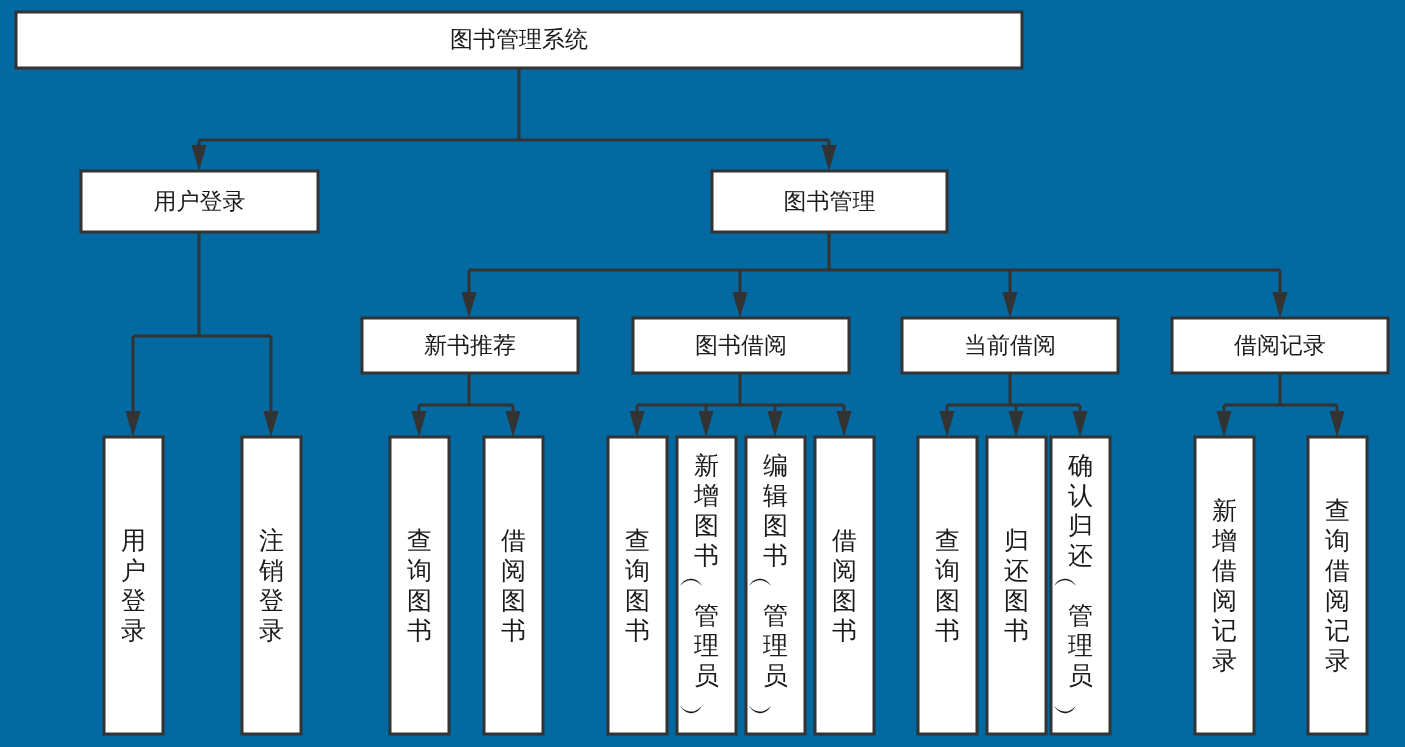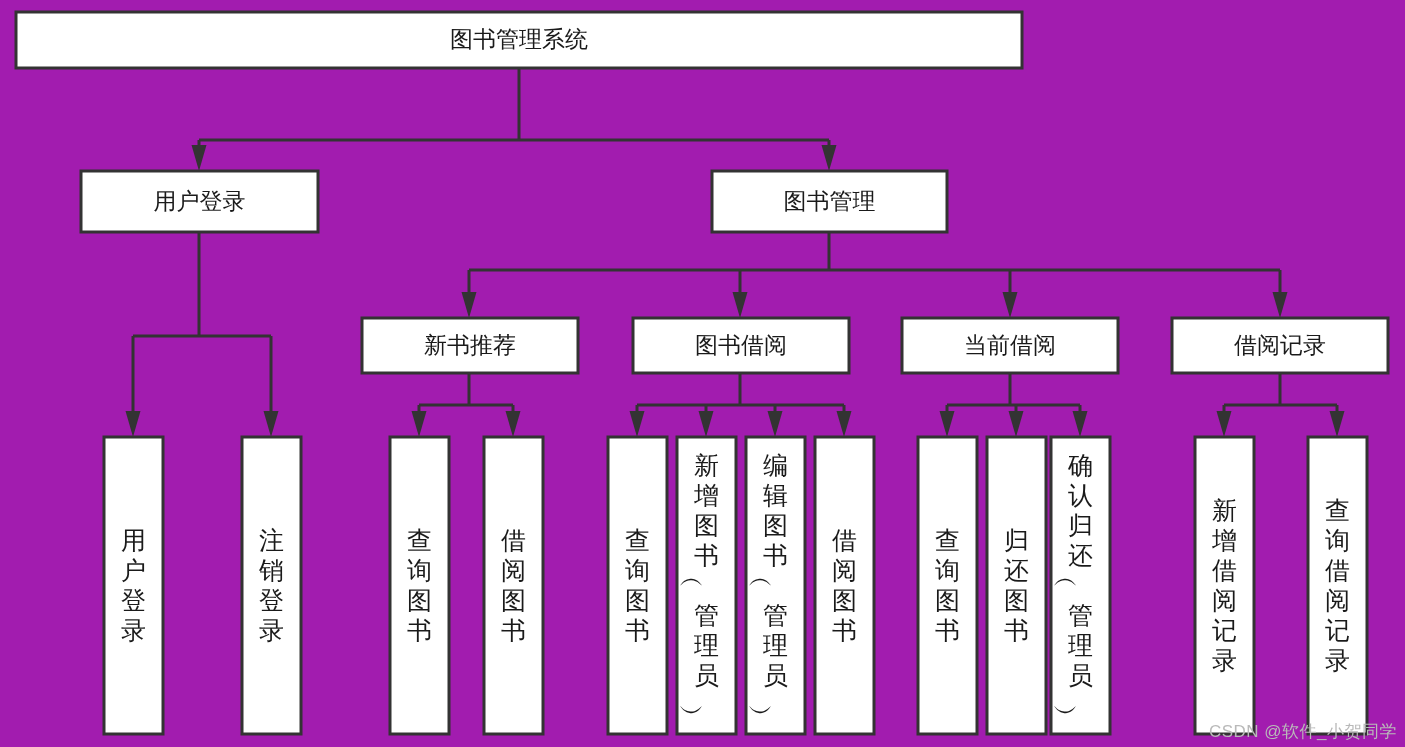--- a/index.html
+++ b/index.html
@@ -11,21 +11,21 @@
   body {
     width: 1405px;
     height: 747px;
     font-family: "Liberation Sans", "DejaVu Sans", sans-serif;
     overflow: hidden;
   }
   #diagram-root {
     position: relative;
     width: 1405px;
     height: 747px;
-    background: #a21caf;
+    background: #0369a1;
   }
   svg.diagram-canvas {
     position: absolute;
     top: 0;
     left: 0;
     width: 1405px;
     height: 747px;
     display: block;
   }
   .node-box {
@@ -219,14 +219,13 @@
         <g>
           <rect class="node-box" x="1195" y="437" width="59" height="297"></rect>
           <text class="node-label-v" x="1224.5" y="518.9"><tspan x="1224.5" dy="0">新</tspan><tspan x="1224.5" dy="30">增</tspan><tspan x="1224.5" dy="30">借</tspan><tspan x="1224.5" dy="30">阅</tspan><tspan x="1224.5" dy="30">记</tspan><tspan x="1224.5" dy="30">录</tspan></text>
         </g>
         <g>
           <rect class="node-box" x="1308" y="437" width="59" height="297"></rect>
           <text class="node-label-v" x="1337.5" y="518.9"><tspan x="1337.5" dy="0">查</tspan><tspan x="1337.5" dy="30">询</tspan><tspan x="1337.5" dy="30">借</tspan><tspan x="1337.5" dy="30">阅</tspan><tspan x="1337.5" dy="30">记</tspan><tspan x="1337.5" dy="30">录</tspan></text>
         </g>
       </g>
   </svg>
-  <div class="watermark">CSDN @软件_小贺同学</div>
 </div>
 
 </body></html>

